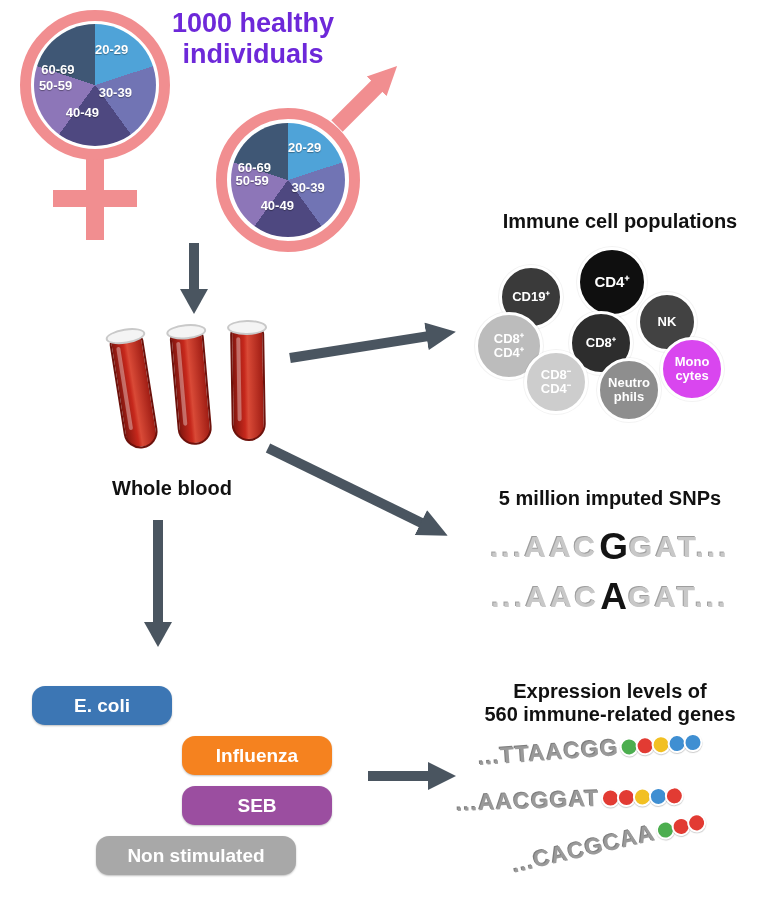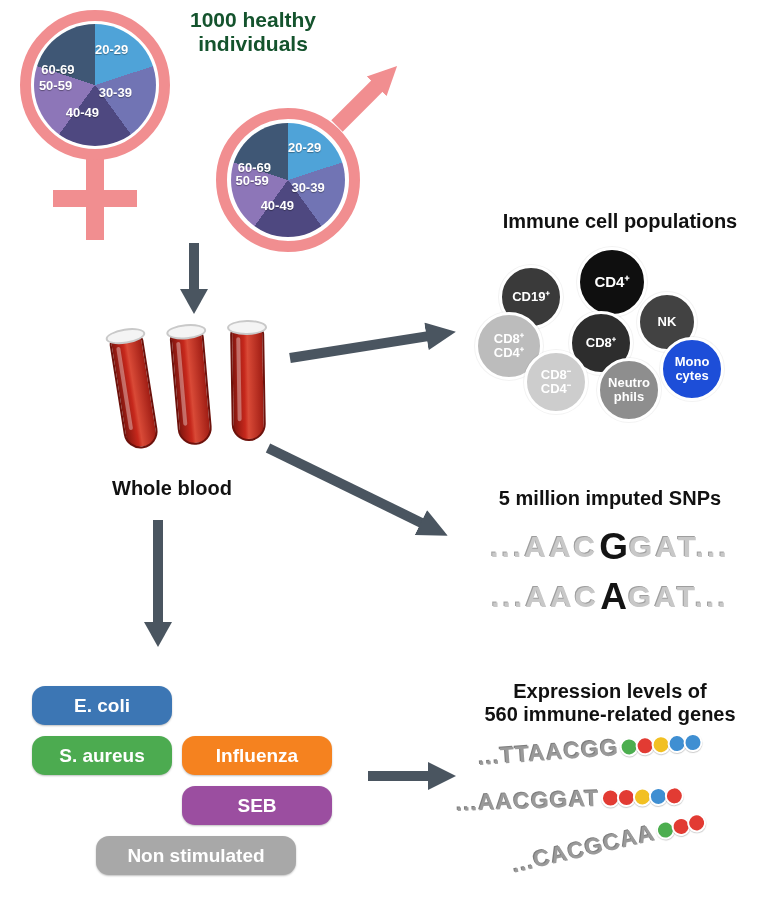--- a/index.html
+++ b/index.html
@@ -7,21 +7,21 @@
   body {
     width:771px; height:922px; position:relative; overflow:hidden;
     font-family:"Liberation Sans", sans-serif;
   }
   .abs { position:absolute; }
   .preline { white-space:pre-line; }
 
   
   .main-title {
     left:153px; top:8px; width:200px; text-align:center;
-    font-size:21px; font-weight:bold; color:#14532d; line-height:1.15;
+    font-size:27px; font-weight:bold; color:#6d28d9; line-height:1.15;
   }
   .section-title {
     font-size:20px; font-weight:bold; color:#111; text-align:center; line-height:1.15;
   }
   #cells-title { left:455px; top:210px; width:330px; }
   #snps-title  { left:450px; top:487px; width:320px; }
   #expr-title  { left:445px; top:680px; width:330px; }
   #whole-blood-label { left:87px; top:477px; width:170px; font-size:20px; font-weight:bold; text-align:center; color:#111; }
 
   
@@ -233,41 +233,40 @@
     </div>
   </div>
   <div class="abs" id="whole-blood-label">Whole blood</div>
 
   <div class="abs section-title" id="cells-title">Immune cell populations</div>
   <div class="cell preline" id="cell-cd19" style="background: rgb(58, 58, 58);">CD19⁺</div>
   <div class="cell preline" id="cell-cd4" style="background: rgb(15, 15, 15);">CD4⁺</div>
   <div class="cell preline" id="cell-nk" style="background: rgb(66, 66, 66);">NK</div>
   <div class="cell preline" id="cell-cd8cd4" style="background: rgb(188, 188, 188);">CD8⁺
 CD4⁺</div>
-  <div class="cell preline" id="cell-mono" style="background: #1d4ed8;">Mono
+  <div class="cell preline" id="cell-mono" style="background: #d946ef;">Mono
 cytes</div>
   <div class="cell preline" id="cell-cd8" style="background: rgb(45, 45, 45);">CD8⁺</div>
   <div class="cell preline" id="cell-cd8m4m" style="background: rgb(205, 205, 205);">CD8⁻
 CD4⁻</div>
   <div class="cell preline" id="cell-neutro" style="background: rgb(142, 142, 142);">Neutro
 phils</div>
 
   <div class="abs section-title" id="snps-title">5 million imputed SNPs</div>
   <div class="abs" id="snp-seqs">
     <div class="snp-line">
       <span>...AAC</span><span class="snp-variant">G</span><span>GAT...</span>
     </div>
     <div class="snp-line">
       <span>...AAC</span><span class="snp-variant">A</span><span>GAT...</span>
     </div>
   </div>
 
   <div class="abs" id="stimuli">
     <div class="pill" id="pill-ecoli" style="background: rgb(60, 118, 180);">E. coli</div>
-    <div class="pill" id="pill-saureus" style="background: rgb(76, 171, 80);">S. aureus</div>
     <div class="pill" id="pill-influ" style="background: rgb(245, 130, 31);">Influenza</div>
     <div class="pill" id="pill-seb" style="background: rgb(155, 78, 160);">SEB</div>
     <div class="pill" id="pill-nonstim" style="background: rgb(168, 168, 168);">Non stimulated</div>
   </div>
 
   <div class="abs section-title preline" id="expr-title">Expression levels of
 560 immune-related genes</div>
 
   <div class="expr-row" id="expr-row-0">
     <span class="expr-seq">...TTAACGG</span>

